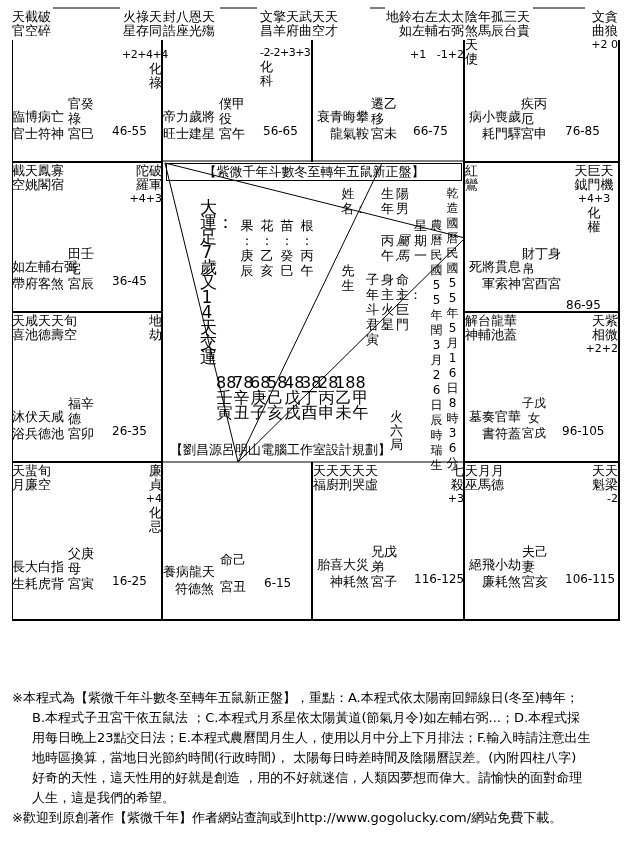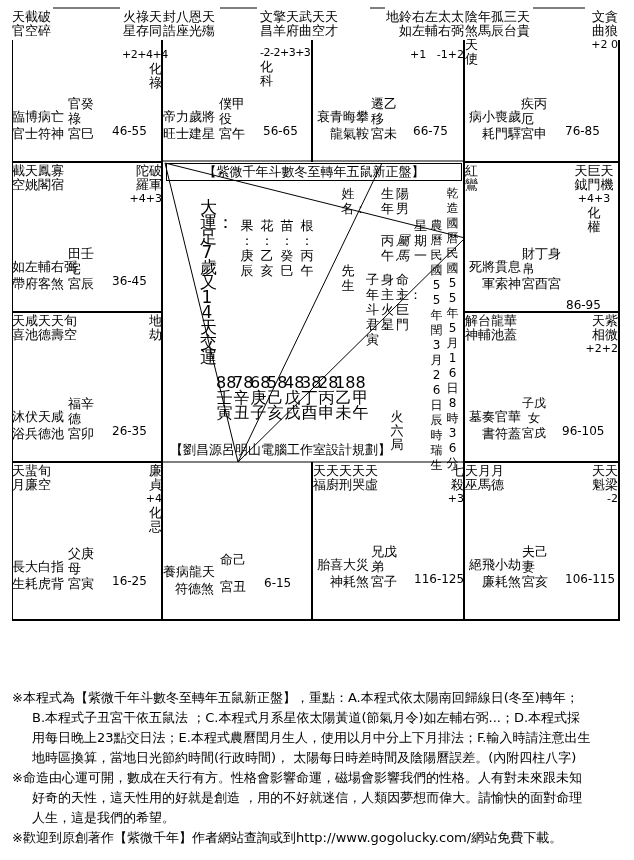--- a/index.html
+++ b/index.html
@@ -353,21 +353,21 @@
   <div style="position:absolute;left:366px;top:272px;width:14px;font-size:13px;line-height:15px;word-break:break-all;">子年斗君：寅</div>
 
   <div style="position:absolute;left:381px;top:272px;width:14px;font-size:13px;line-height:15px;word-break:break-all;">身主：火星</div>
 
   <div style="position:absolute;left:396px;top:272px;width:14px;font-size:13px;line-height:15px;word-break:break-all;">命主：巨門</div>
 
   <div style="position:absolute;left:429px;top:218px;width:15px;font-size:12px;line-height:15px;word-break:break-all;text-align:center;">農曆民國55年閏3月26日辰時瑞生</div>
 
   <div style="position:absolute;left:445px;top:186px;width:15px;font-size:12px;line-height:15px;word-break:break-all;text-align:center;">乾造國曆民國55年5月16日8時36分</div>
 
-  <div style="position:absolute;left:390px;top:410px;width:14px;font-size:13px;line-height:14px;word-break:break-all;text-align:center;">火六局</div>
+  <div style="position:absolute;left:390px;top:410px;width:14px;font-size:13px;line-height:14px;word-break:break-all;">火六局</div>
 
   <div style="position:absolute;left:216px;top:375px;display:flex;font-size:16px;line-height:15px;">
     <div style="width:17px;text-align:center;">
         <div>88</div>
         <div>壬</div>
         <div>寅</div>
       </div>
     <div style="width:17px;text-align:center;">
         <div>78</div>
         <div>辛</div>
@@ -411,17 +411,16 @@
   </div>
 
   <div style="position:absolute;left:170px;top:443px;font-size:13px;">【劉昌源呂明山電腦工作室設計規劃】</div>
 </div>
 
 <div class="notes">
   <p>※本程式為【紫微千年斗數冬至轉年五鼠新正盤】，重點：A.本程式依太陽南回歸線日(冬至)轉年；</p>
   <p class="ind">B.本程式子丑宮干依五鼠法 ；C.本程式月系星依太陽黃道(節氣月令)如左輔右弼...；D.本程式採</p>
   <p class="ind">用每日晚上23點交日法；E.本程式農曆閏月生人，使用以月中分上下月排法；F.輸入時請注意出生</p>
   <p class="ind">地時區換算，當地日光節約時間(行政時間)， 太陽每日時差時間及陰陽曆誤差。(內附四柱八字)</p>
-  <p>※命造由心運可開，數成在天行有方。性格會影響命運，磁場會影響我們的性格。人有對未來跟未知</p>
   <p class="ind">好奇的天性，這天性用的好就是創造 ，用的不好就迷信，人類因夢想而偉大。請愉快的面對命理</p>
   <p class="ind">人生，這是我們的希望。</p>
   <p>※歡迎到原創著作【紫微千年】作者網站查詢或到http://www.gogolucky.com/網站免費下載。</p>
 </div>
 
 </body></html>

